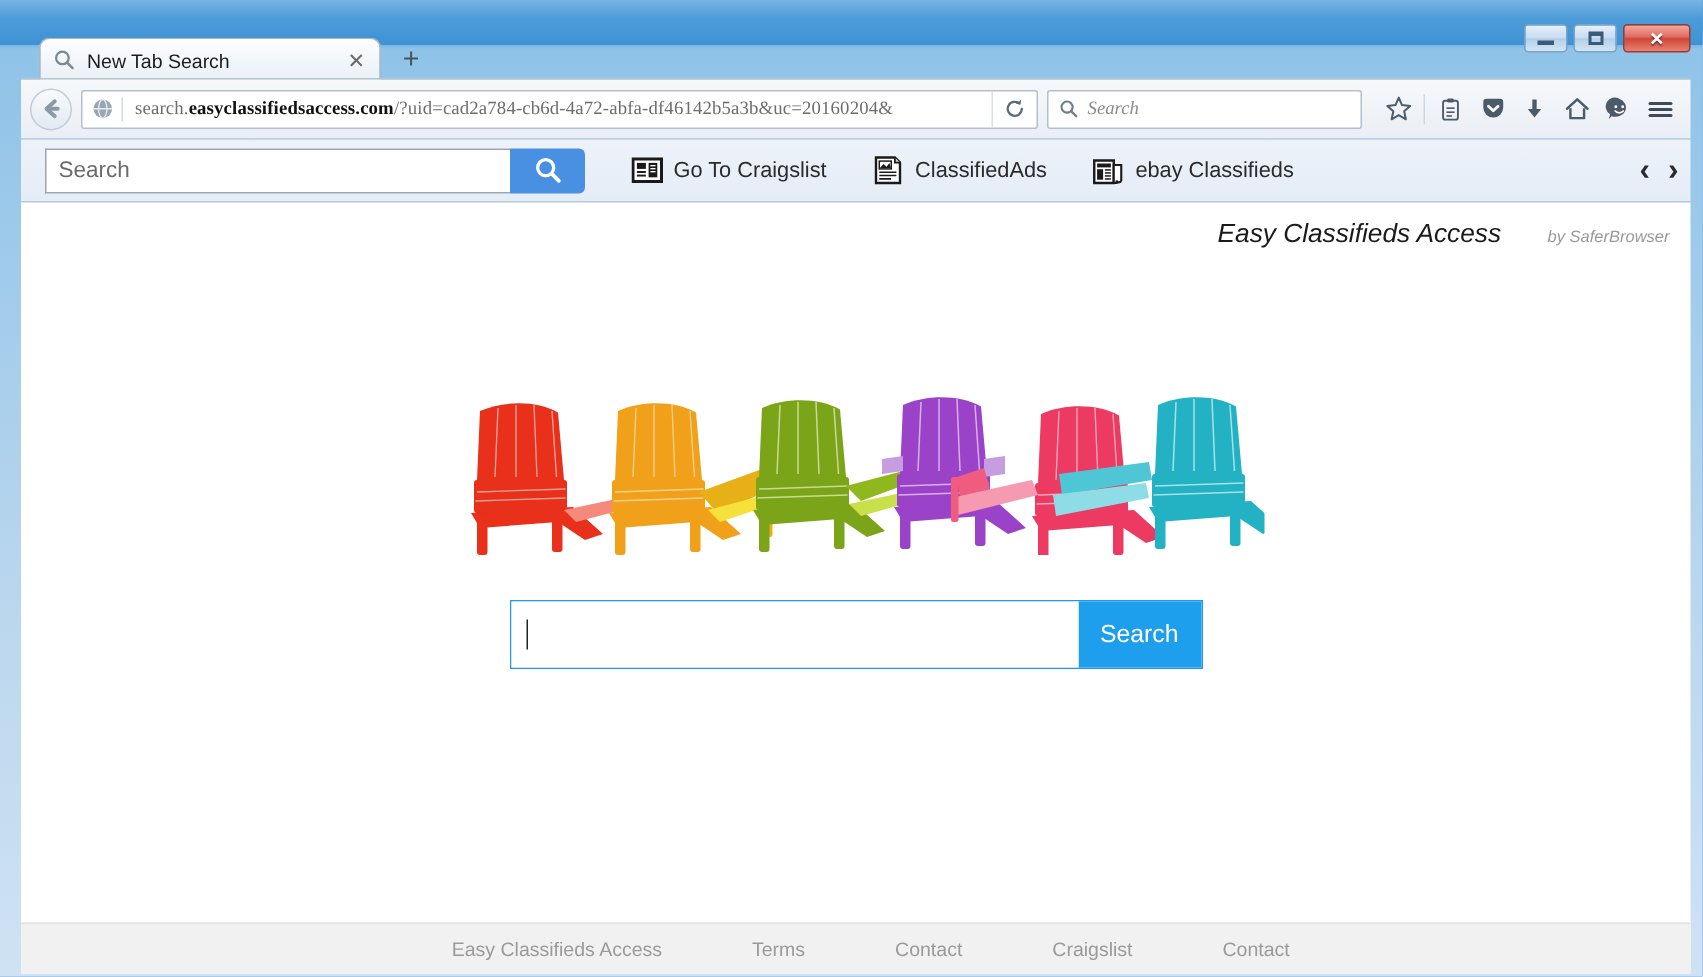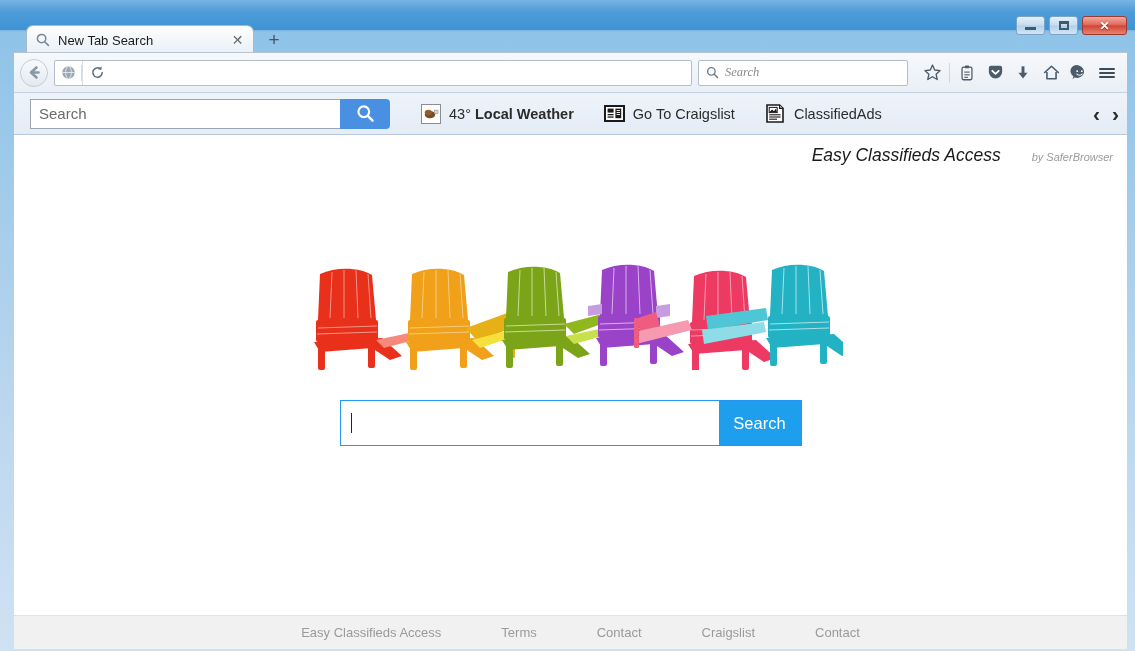--- a/index.html
+++ b/index.html
@@ -293,20 +293,23 @@
 
     <div id="urlbar">
       <span id="site-icon">
         <svg width="15" height="15" viewBox="0 0 15 15">
           <circle cx="7.5" cy="7.5" r="6.2" fill="#9aa7b3"></circle>
           <ellipse cx="7.5" cy="7.5" rx="2.8" ry="6.2" fill="none" stroke="#e6ebf0" stroke-width="0.9"></ellipse>
           <line x1="1.3" y1="7.5" x2="13.7" y2="7.5" stroke="#e6ebf0" stroke-width="0.9"></line>
         </svg>
       </span>
       <span id="url-sep"></span>
+      <span id="url-text">
+        <span>search.</span><b>easyclassifiedsaccess.com</b><span>/?uid=cad2a784-cb6d-4a72-abfa-df46142b5a3b&amp;uc=20160204&amp;</span>
+      </span>
       <span id="reload-btn">
         <svg width="15" height="15" viewBox="0 0 16 16">
           <path d="M13 8 A5 5 0 1 1 11.2 4.2" fill="none" stroke="#5b6b7a" stroke-width="1.6" stroke-linecap="round"></path>
           <path d="M12.6 1.6 L12.0 5.0 L8.6 4.4 Z" fill="#5b6b7a"></path>
         </svg>
       </span>
     </div>
 
     <div id="fx-search">
       <span style="width:26px;display:flex;align-items:center;justify-content:center;flex:0 0 auto">
@@ -374,31 +377,20 @@
         <span id="ext-search-placeholder">Search</span>
       </div>
       <div id="ext-search-btn">
         <svg width="21" height="21" viewBox="0 0 22 22">
           <circle cx="9.2" cy="9.2" r="5.6" fill="none" stroke="#ffffff" stroke-width="2.3"></circle>
           <line x1="13.4" y1="13.4" x2="18.4" y2="18.4" stroke="#ffffff" stroke-width="2.6" stroke-linecap="round"></line>
         </svg>
       </div>
     </div>
 
-    <div class="ext-link">
-      <span class="ext-ico-box">
-        <svg width="22" height="22" viewBox="0 0 22 22">
-          <rect x="1.5" y="1.5" width="19" height="19" fill="#ffffff" stroke="#8d8d8d" stroke-width="1"></rect>
-          <ellipse cx="10" cy="11.6" rx="5.2" ry="3.6" fill="#7a4a24"></ellipse>
-          <ellipse cx="8.4" cy="9.6" rx="3.6" ry="2.8" fill="#935c2e"></ellipse>
-          <rect x="14.6" y="7.2" width="3.4" height="3.4" fill="#d8d8d8" stroke="#9a9a9a" stroke-width="0.7"></rect>
-        </svg>
-      </span>
-      <span class="lbl"><span class="temp">43° </span><span class="bold">Local Weather</span></span>
-    </div>
 
     <div class="ext-link">
       <span class="ext-ico-box">
         <svg width="21" height="19" viewBox="0 0 21 19">
           <rect x="1" y="2" width="19" height="15" fill="#ffffff" stroke="#1a1a1a" stroke-width="2"></rect>
           <rect x="3.6" y="4.6" width="6" height="4" fill="#1a1a1a"></rect>
           <rect x="3.6" y="10" width="6" height="1.3" fill="#1a1a1a"></rect>
           <rect x="3.6" y="12.4" width="6" height="1.3" fill="#1a1a1a"></rect>
           <rect x="11.4" y="4.6" width="5.8" height="9.6" fill="#1a1a1a"></rect>
           <rect x="12.6" y="6" width="3.4" height="0.9" fill="#ffffff"></rect>
@@ -417,20 +409,35 @@
           <rect x="4.2" y="4.4" width="8" height="5.2" fill="none" stroke="#1a1a1a" stroke-width="1"></rect>
           <path d="M4.6 9 L7 6.4 L9 8.2 L11 5.6 L11.9 9 Z" fill="#1a1a1a"></path>
           <line x1="4.2" y1="11.8" x2="15.6" y2="11.8" stroke="#1a1a1a" stroke-width="1.1"></line>
           <line x1="4.2" y1="14" x2="15.6" y2="14" stroke="#1a1a1a" stroke-width="1.1"></line>
           <line x1="4.2" y1="16.2" x2="12" y2="16.2" stroke="#1a1a1a" stroke-width="1.1"></line>
         </svg>
       </span>
       <span class="lbl">ClassifiedAds</span>
     </div>
 
+    <div class="ext-link">
+      <span class="ext-ico-box">
+        <svg width="22" height="20" viewBox="0 0 22 20">
+          <path d="M1.5 3 H14.5 V18 H1.5 Z" fill="#ffffff" stroke="#1a1a1a" stroke-width="1.6"></path>
+          <path d="M14.5 6 H19.5 V16.4 A1.6 1.6 0 0 1 16.4 16.4 V18 H14.5 Z" fill="#ffffff" stroke="#1a1a1a" stroke-width="1.4"></path>
+          <rect x="3.4" y="5" width="9.2" height="2.6" fill="#1a1a1a"></rect>
+          <rect x="3.4" y="8.8" width="4" height="7" fill="#1a1a1a"></rect>
+          <rect x="8.6" y="8.8" width="4" height="1" fill="#1a1a1a"></rect>
+          <rect x="8.6" y="10.8" width="4" height="1" fill="#1a1a1a"></rect>
+          <rect x="8.6" y="12.8" width="4" height="1" fill="#1a1a1a"></rect>
+          <rect x="8.6" y="14.8" width="4" height="1" fill="#1a1a1a"></rect>
+        </svg>
+      </span>
+      <span class="lbl">ebay Classifieds</span>
+    </div>
 
     <div id="ext-nav">
       <span class="chev">‹</span>
       <span class="chev">›</span>
     </div>
   </div>
 
   <div id="page">
 
     <div id="brand">

